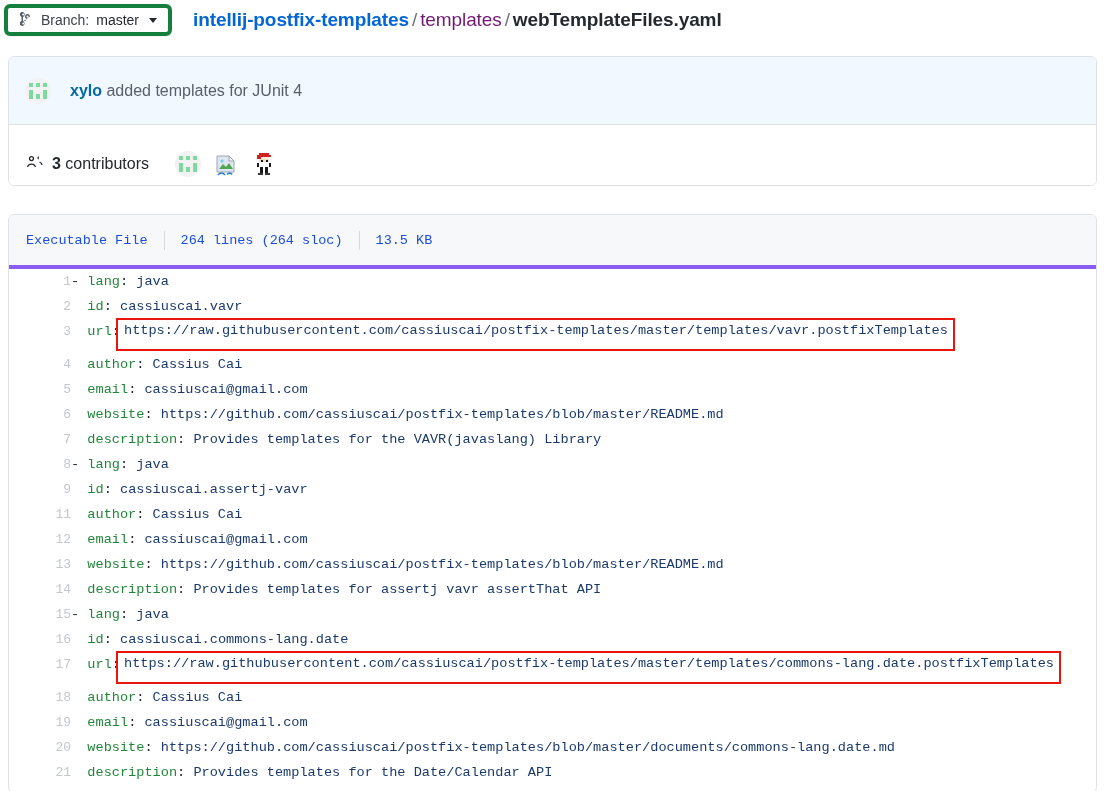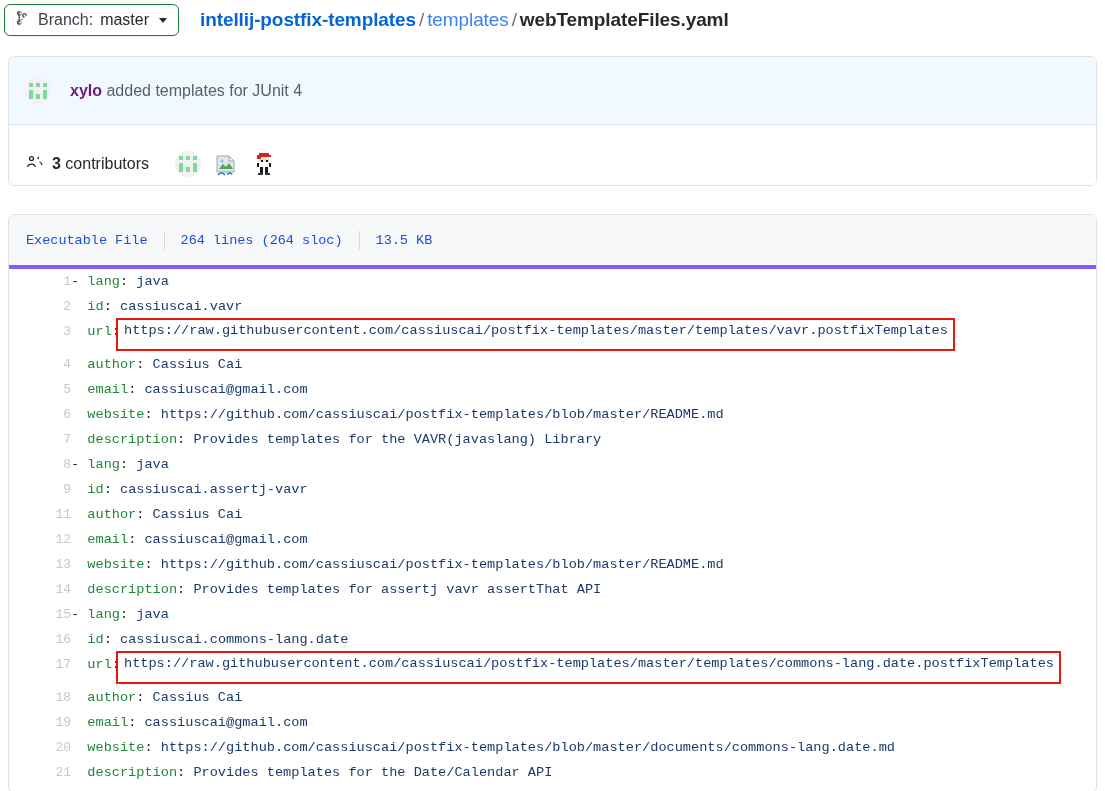--- a/index.html
+++ b/index.html
@@ -14,66 +14,66 @@
   .page { position: relative; width: 1105px; height: 791px; }
 
   
   .topbar {
     display: flex; align-items: center;
     height: 40px; padding-left: 4px;
   }
   .branch-btn {
     display: flex; align-items: center; gap: 7px;
     height: 32px; padding: 0 11px 0 12px;
-    border: 1px solid #15803d; border-radius: 6px;
+    border: 4px solid #15803d; border-radius: 6px;
     background: #ffffff;
     box-shadow: 0 1px 2px rgba(27,31,35,0.06);
-    font-size: 16px; color: #24292e;
+    font-size: 14px; color: #24292e;
     white-space: nowrap;
   }
   .branch-label { color: #3c434b; }
   .branch-name { color: #24292e; font-weight: 400; }
   .caret {
     width: 0; height: 0; margin-left: 3px;
     border-left: 4.5px solid transparent;
     border-right: 4.5px solid transparent;
     border-top: 5px solid #24292e;
   }
   .branch-icon { display: block; }
 
   .breadcrumb {
     margin-left: 21px;
     font-size: 19px;
     letter-spacing: -0.1px;
     white-space: nowrap;
   }
   .bc-repo { color: #0366d6; font-weight: 700; }
   .bc-sep { color: #6a737d; font-weight: 400; padding: 0 3px; }
-  .bc-dir { color: #3b82f6; font-weight: 400; }
+  .bc-dir { color: #701a75; font-weight: 400; }
   .bc-file { color: #24292e; font-weight: 700; }
 
   
   .card {
     position: absolute; left: 8px; right: 8px;
     border: 1px solid #dfe2e5; border-radius: 6px;
     overflow: hidden;
   }
   .commit-card { top: 56px; height: 130px; background: #ffffff; }
   .commit-row {
     display: flex; align-items: center;
     height: 68px; padding: 0 16px;
     background: #f1f8ff; border-bottom: 1px solid #dfe2e5;
   }
   .avatar {
     width: 26px; height: 26px; border-radius: 50%;
     flex: 0 0 auto; position: relative; overflow: hidden;
     background: #f0f0f0;
   }
   .commit-text { margin-left: 19px; font-size: 16px; color: #586069; }
-  .commit-author { color: #701a75; font-weight: 700; }
+  .commit-author { color: #0369a1; font-weight: 700; }
 
   .contrib-row {
     display: flex; align-items: center;
     height: 78px; padding: 0 17px;
     background: #ffffff;
   }
   .contrib-count { font-size: 16px; color: #24292e; margin-left: 8px; }
   .contrib-count b { font-weight: 700; }
   .contrib-avatars { display: flex; align-items: center; gap: 12px; margin-left: 26px; }
 

